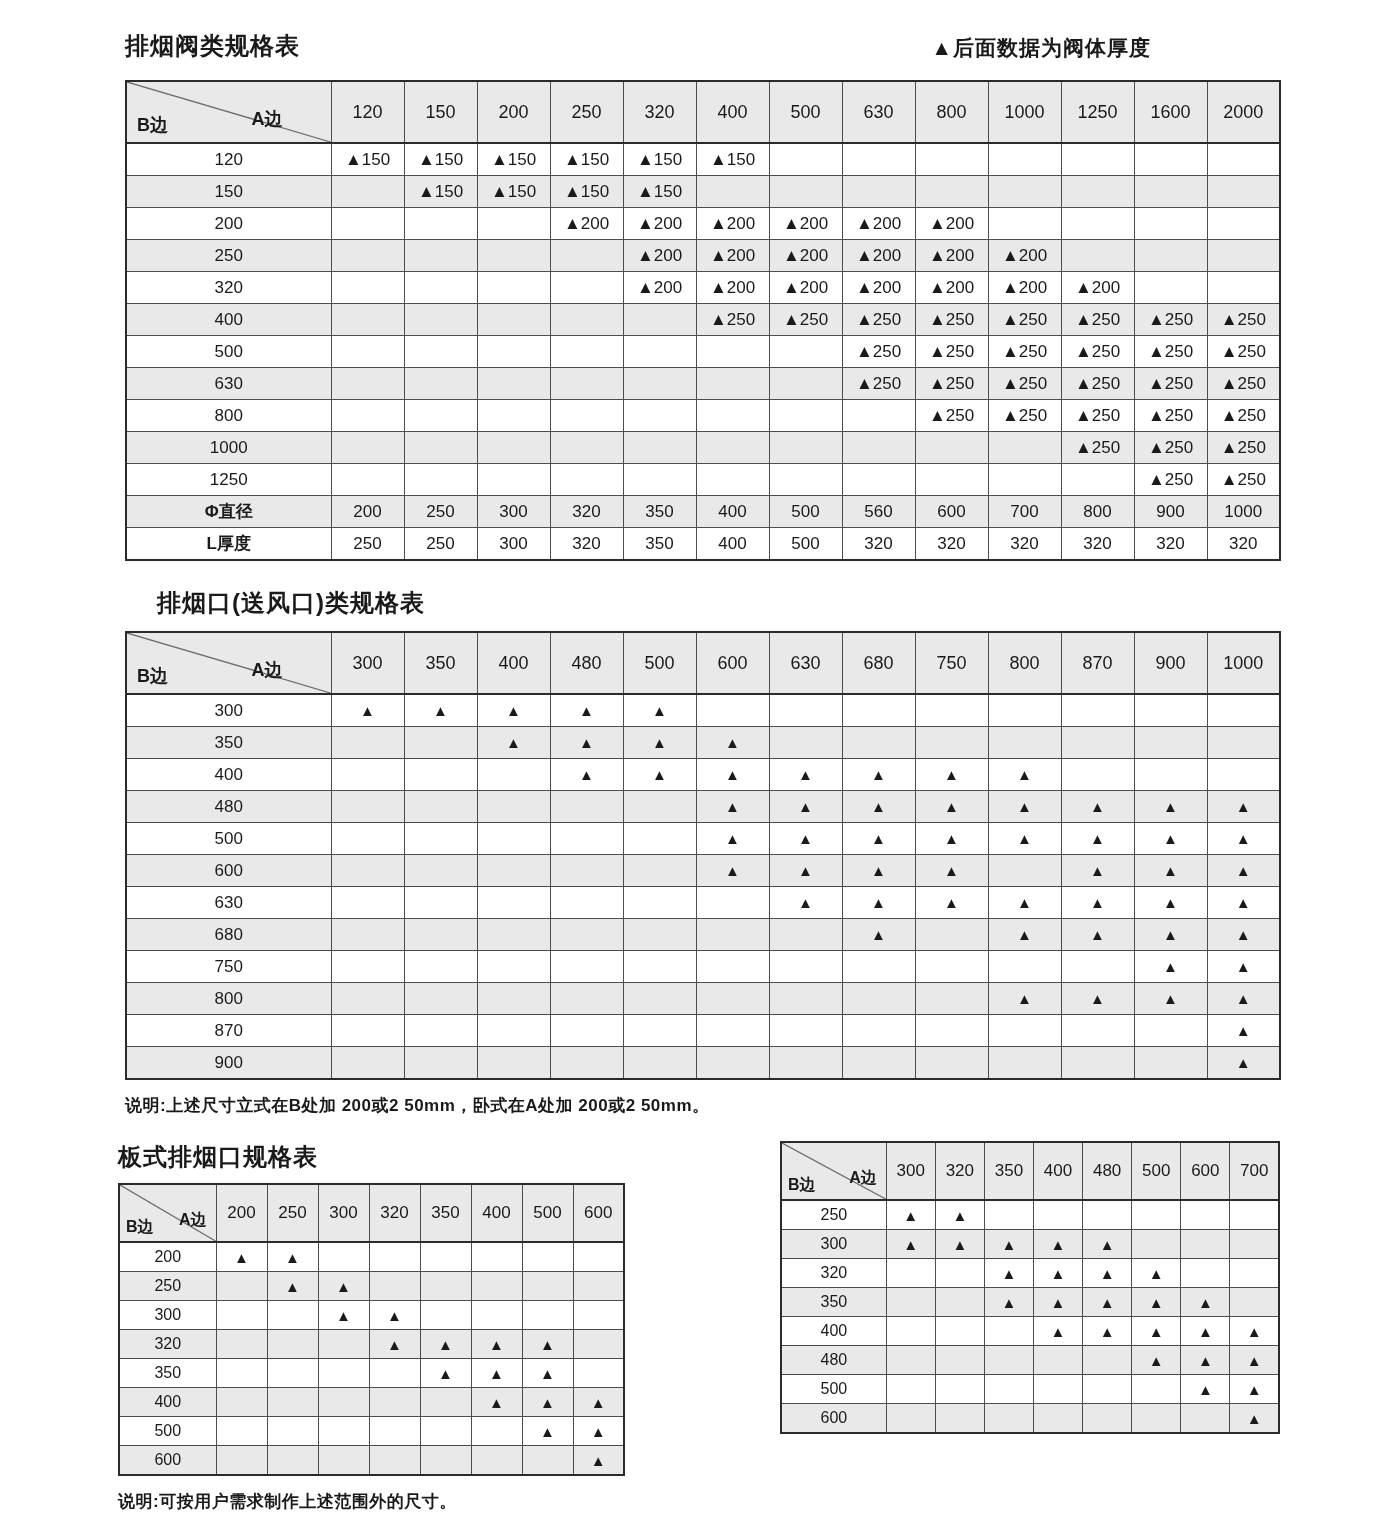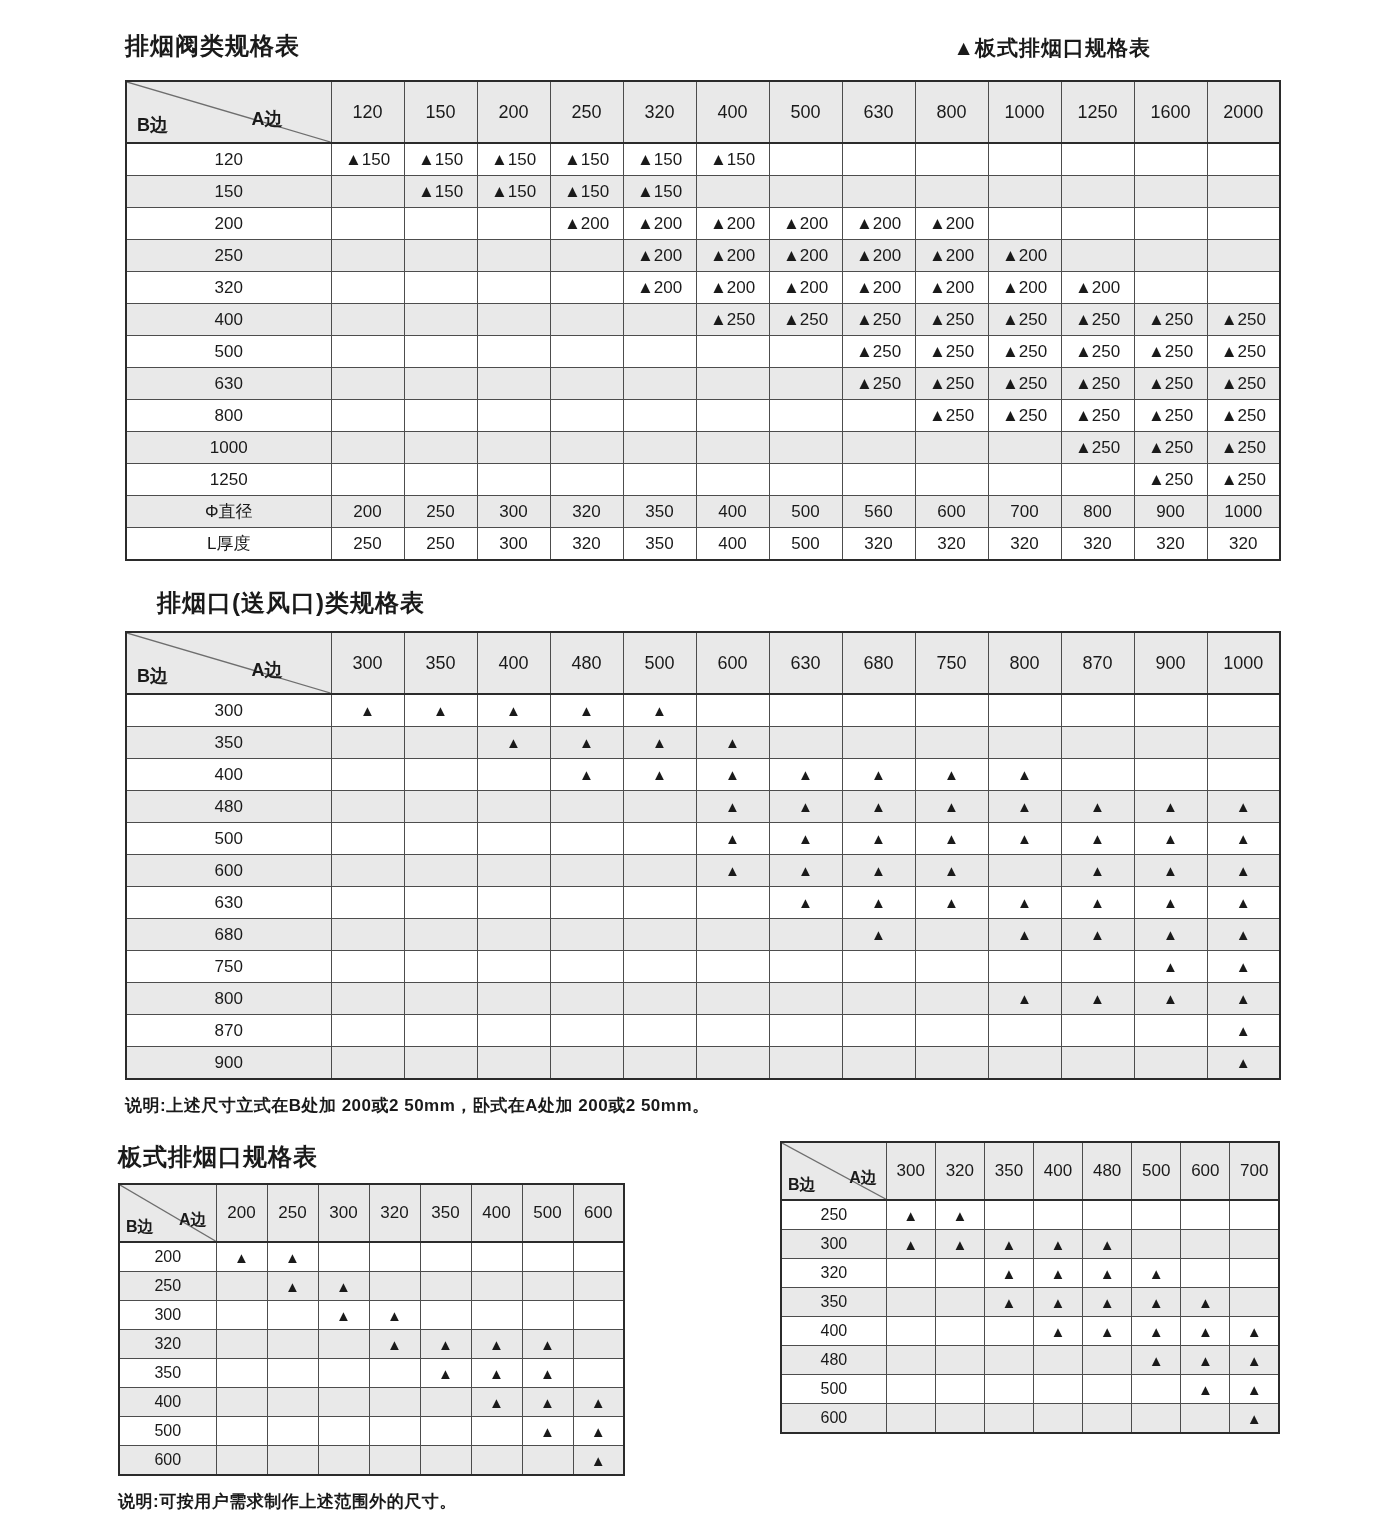--- a/index.html
+++ b/index.html
@@ -61,21 +61,21 @@
   .t-small col.c-data{width:51px;}
   .t-small4{width:500px;}
   .t-small4 col.c-label{width:105px;}
   .t-small4 col.c-data{width:49px;}
   .t-small thead th,.t-small4 thead th{height:56px;font-size:17px;}
   .t-small tbody th,.t-small tbody td,
   .t-small4 tbody th,.t-small4 tbody td{height:28px;font-size:16px;}
 
   .spec td.tri{font-size:15px;}
   .spec tbody th{font-weight:400;}
-  .spec tbody th.cjk{font-weight:400;}
+  .spec tbody th.cjk{font-weight:700;}
 
   
   th.corner{position:relative;padding:0;}
   th.corner svg{position:absolute;left:0;top:0;width:100%;height:100%;display:block;}
   th.corner .lbl{position:absolute;font-weight:700;line-height:1;margin-top:20px;}
   .t-wide th.corner .a{top:8px;right:48px;font-size:18px;}
   .t-wide th.corner .b{bottom:8px;left:10px;font-size:18px;}
   .t-small th.corner .a,.t-small4 th.corner .a{top:7px;right:9px;font-size:16px;}
   .t-small th.corner .b,.t-small4 th.corner .b{bottom:6px;left:6px;font-size:16px;}
 
@@ -84,21 +84,21 @@
   .bottom{display:flex;margin-left:-7px;margin-top:24px;gap:155px;align-items:flex-start;}
   .bottom .title{margin-bottom:10px;}
 </style>
 </head>
 <body>
 
 <div class="page">
 
   <div class="head-row">
     <h2 class="title">排烟阀类规格表</h2>
-    <div class="legend">▲板式排烟口规格表</div>
+    <div class="legend">▲后面数据为阀体厚度</div>
   </div>
 
   <div>
       <table class="spec t-wide">
         <colgroup>
           <col class="c-label">
           <col class="c-data">
           <col class="c-data">
           <col class="c-data">
           <col class="c-data">

